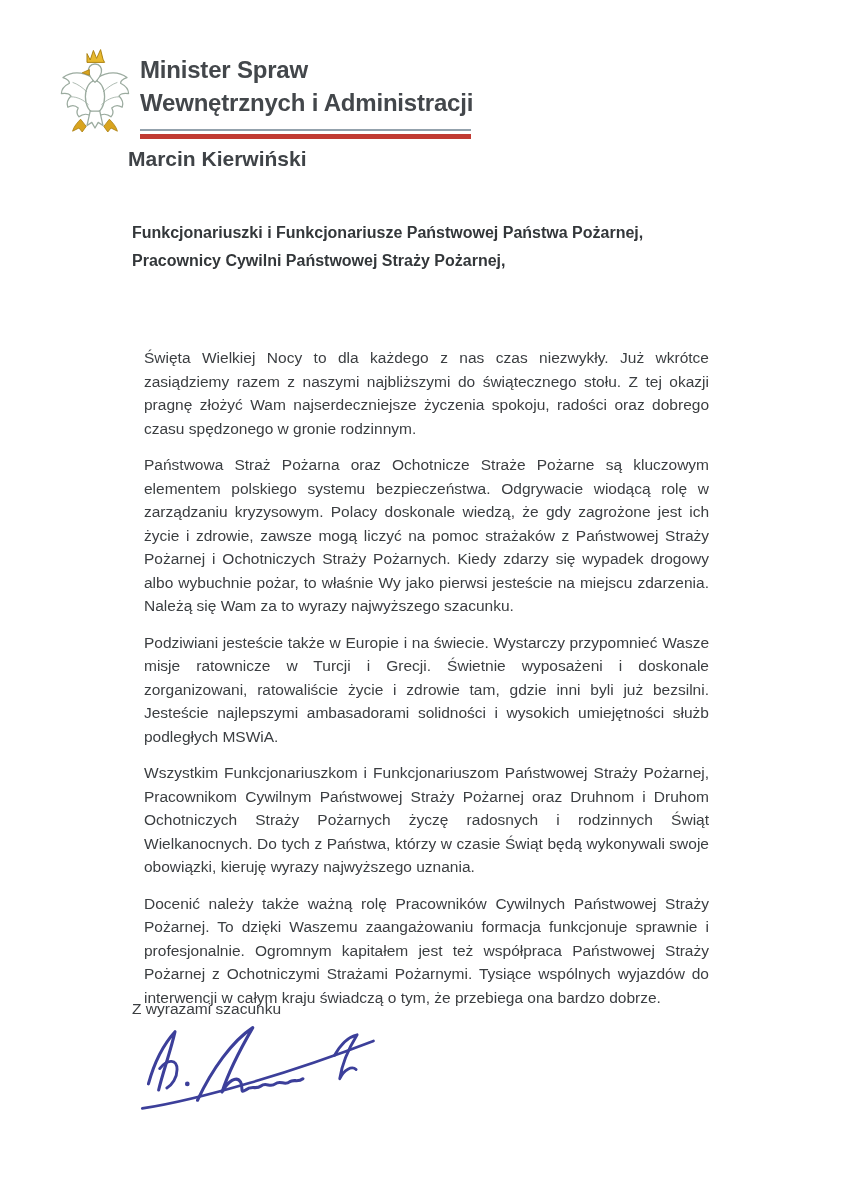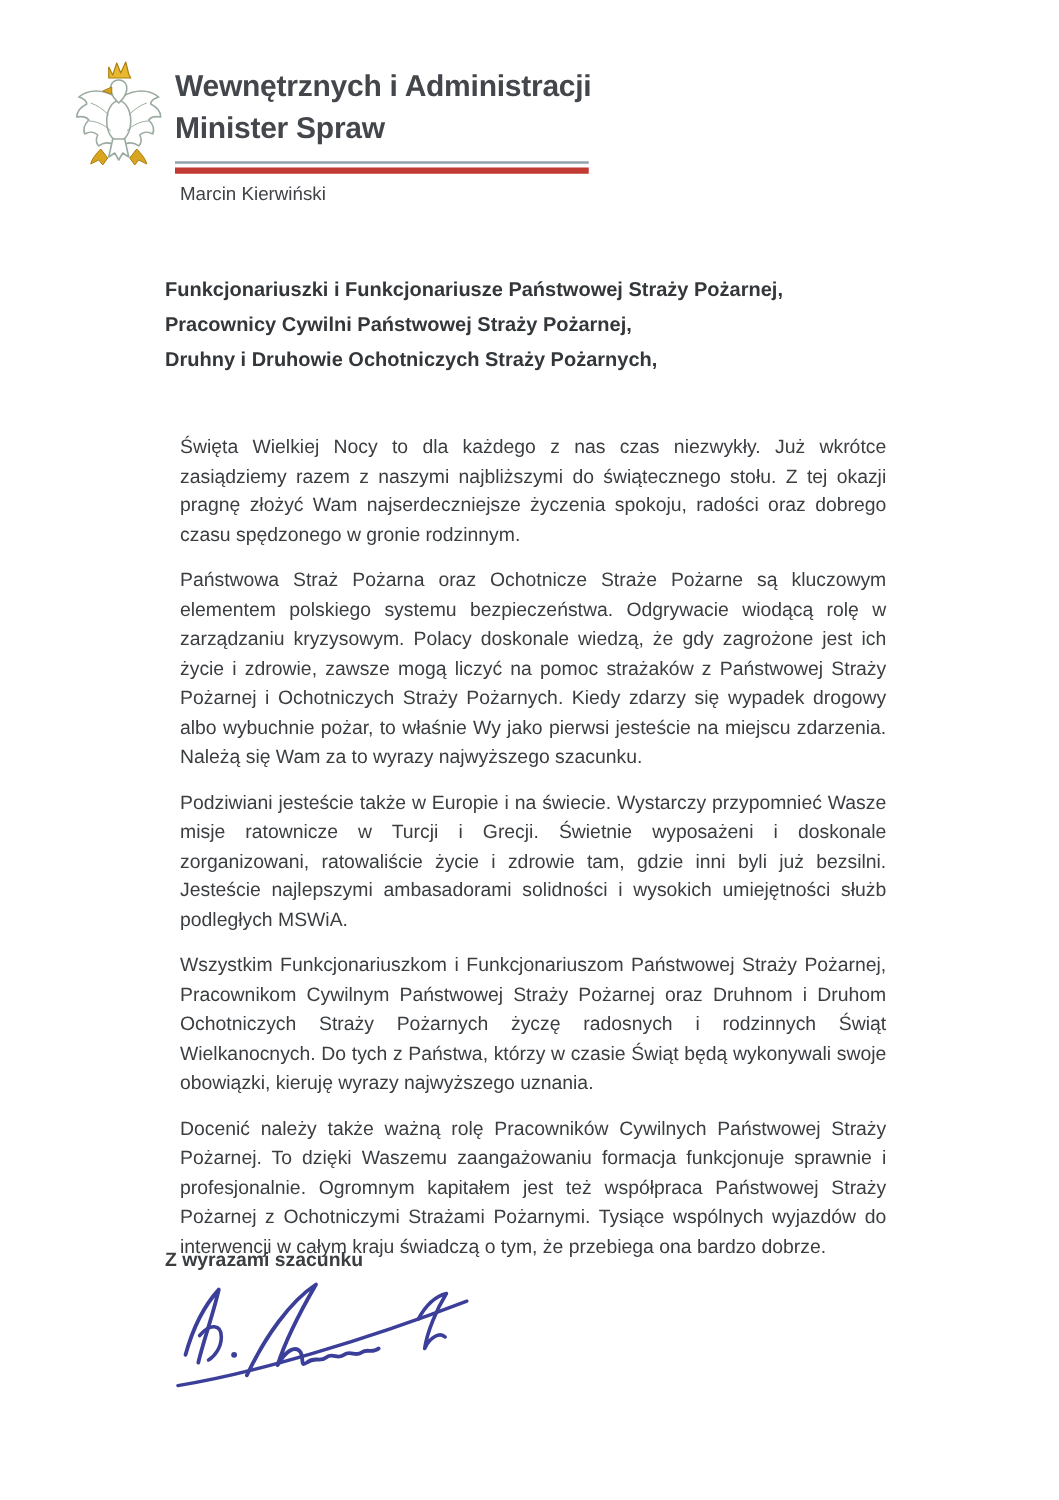--- a/index.html
+++ b/index.html
@@ -14,36 +14,36 @@
   }
   .emblem{position:absolute;left:55px;top:44px;width:80px;height:94px;}
   .ministry{
     position:absolute;left:140px;top:53px;
     font-size:24px;line-height:33px;font-weight:600;
     color:#43474b;letter-spacing:-0.2px;
   }
   .rule-thin{position:absolute;left:140px;top:129px;width:331px;height:2px;background:#93a1ac;}
   .rule-red{position:absolute;left:140px;top:134px;width:331px;height:5px;background:#c13b33;}
   .minister-name{
-    position:absolute;left:144px;top:147px;
-    font-size:15px;color:#3f4347;font-weight:400;
+    position:absolute;left:128px;top:147px;
+    font-size:21px;color:#3f4347;font-weight:700;
   }
   .salutation{
     position:absolute;left:132px;top:219px;width:600px;
     font-size:16px;line-height:28px;font-weight:700;color:#33373a;
   }
   .letter-body{
     position:absolute;left:132px;top:346px;width:577px;
     font-size:15.5px;line-height:23.5px;
     text-align:justify;
   }
   .letter-body p{margin:0 0 13px 12px;}
   .closing{
     position:absolute;left:132px;top:1000px;
-    font-size:15.5px;color:#3b3e41;font-weight:bold;
+    font-size:15.5px;color:#3b3e41;
   }
   .signature{position:absolute;left:130px;top:1018px;width:266px;height:98px;}
   .signature svg{width:100%;height:100%;}
 </style>
 </head>
 <body>
 
 <div class="page">
 
   <div class="emblem">
@@ -69,33 +69,32 @@
       <path d="M43 32 L34 36 L43 39 Z" fill="#d9a41f" stroke="#a97f10" stroke-width="1"></path>
 
       <path d="M40 12 L44 20 L48 8 L52 18 L57 7 L60 19 L62 23 L40 23 Z" fill="#e8b92e" stroke="#a97f10" stroke-width="1.2" stroke-linejoin="round"></path>
 
       <path d="M32 94 C28 98 23 104 22 109 L30 105 L34 110 L39 103 Z" fill="#d9a41f" stroke="#a97f10" stroke-width="1"></path>
       <path d="M68 94 C72 98 77 104 78 109 L70 105 L66 110 L61 103 Z" fill="#d9a41f" stroke="#a97f10" stroke-width="1"></path>
     </svg>
   </div>
 
   <div class="ministry">
+    <div>Minister Spraw</div>
     <div>Wewnętrznych i Administracji</div>
-    <div>Minister Spraw</div>
   </div>
 
   <div class="rule-thin"></div>
   <div class="rule-red"></div>
 
   <div class="minister-name">Marcin Kierwiński</div>
 
   <div class="salutation">
-    <div>Funkcjonariuszki i Funkcjonariusze Państwowej Straży Pożarnej,</div>
+    <div>Funkcjonariuszki i Funkcjonariusze Państwowej Państwa Pożarnej,</div>
     <div>Pracownicy Cywilni Państwowej Straży Pożarnej,</div>
-    <div>Druhny i Druhowie Ochotniczych Straży Pożarnych,</div>
   </div>
 
   <div class="letter-body">
     <p>Święta Wielkiej Nocy to dla każdego z nas czas niezwykły. Już wkrótce zasiądziemy razem z naszymi najbliższymi do świątecznego stołu. Z tej okazji pragnę złożyć Wam najserdeczniejsze życzenia spokoju, radości oraz dobrego czasu spędzonego w gronie rodzinnym.</p>
     <p>Państwowa Straż Pożarna oraz Ochotnicze Straże Pożarne są kluczowym elementem polskiego systemu bezpieczeństwa. Odgrywacie wiodącą rolę w zarządzaniu kryzysowym. Polacy doskonale wiedzą, że gdy zagrożone jest ich życie i zdrowie, zawsze mogą liczyć na pomoc strażaków z Państwowej Straży Pożarnej i Ochotniczych Straży Pożarnych. Kiedy zdarzy się wypadek drogowy albo wybuchnie pożar, to właśnie Wy jako pierwsi jesteście na miejscu zdarzenia. Należą się Wam za to wyrazy najwyższego szacunku.</p>
     <p>Podziwiani jesteście także w Europie i na świecie. Wystarczy przypomnieć Wasze misje ratownicze w Turcji i Grecji. Świetnie wyposażeni i doskonale zorganizowani, ratowaliście życie i zdrowie tam, gdzie inni byli już bezsilni. Jesteście najlepszymi ambasadorami solidności i wysokich umiejętności służb podległych MSWiA.</p>
     <p>Wszystkim Funkcjonariuszkom i Funkcjonariuszom Państwowej Straży Pożarnej, Pracownikom Cywilnym Państwowej Straży Pożarnej oraz Druhnom i Druhom Ochotniczych Straży Pożarnych życzę radosnych i rodzinnych Świąt Wielkanocnych. Do tych z Państwa, którzy w czasie Świąt będą wykonywali swoje obowiązki, kieruję wyrazy najwyższego uznania.</p>
     <p>Docenić należy także ważną rolę Pracowników Cywilnych Państwowej Straży Pożarnej. To dzięki Waszemu zaangażowaniu formacja funkcjonuje sprawnie i profesjonalnie. Ogromnym kapitałem jest też współpraca Państwowej Straży Pożarnej z Ochotniczymi Strażami Pożarnymi. Tysiące wspólnych wyjazdów do interwencji w całym kraju świadczą o tym, że przebiega ona bardzo dobrze.</p>
   </div>
 

